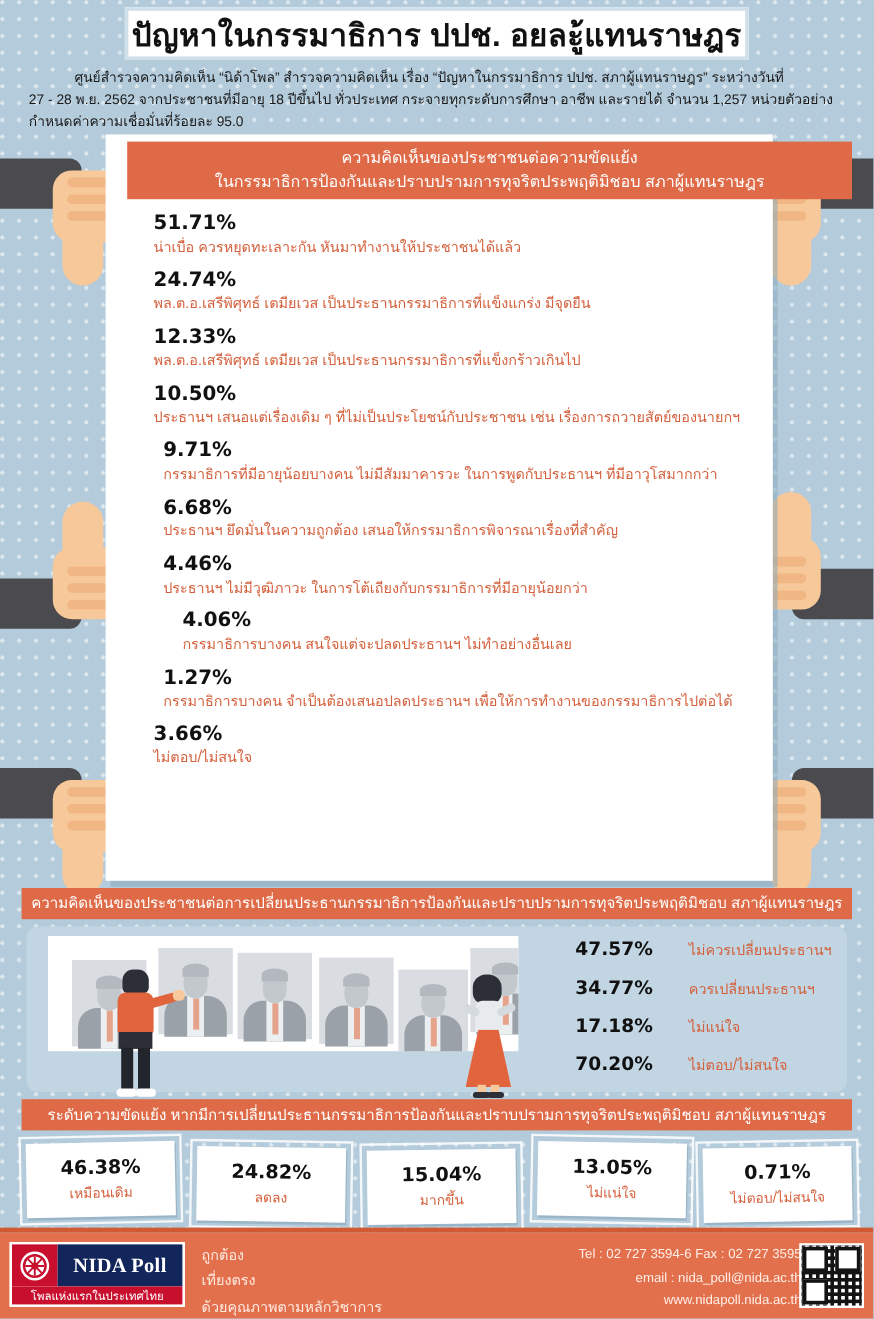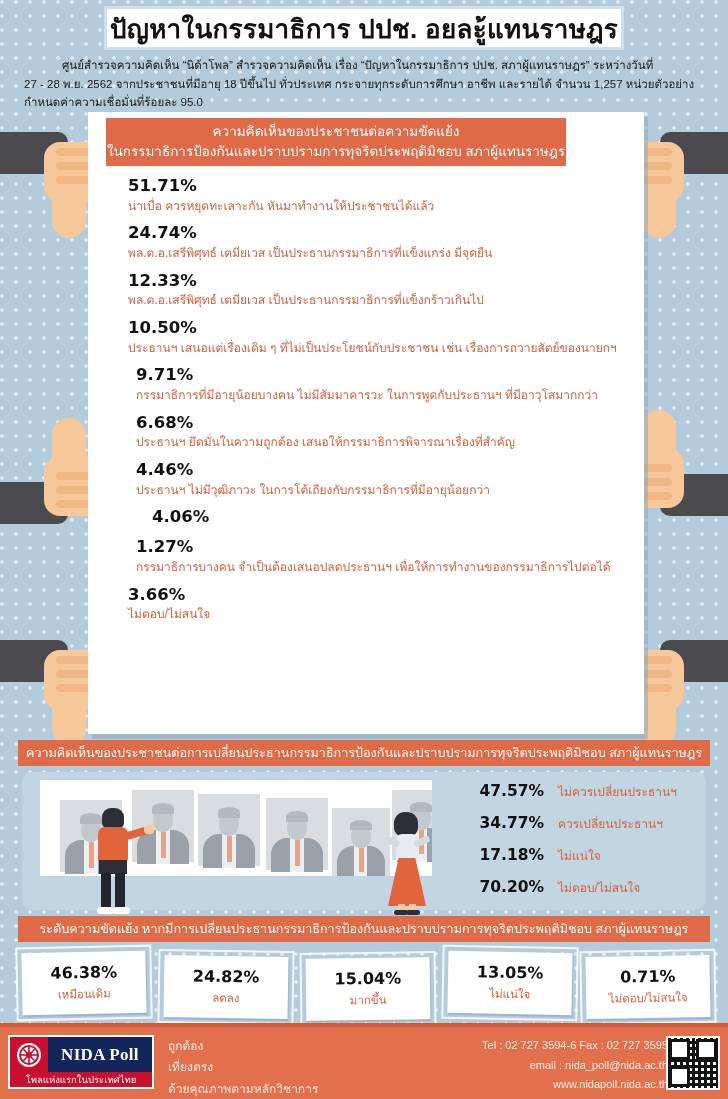--- a/index.html
+++ b/index.html
@@ -34,21 +34,21 @@
   .intro p{margin:0;}
   .intro p.first{text-indent:38px;}
 
   
   .panel-outer{
     position:absolute;left:92px;top:116px;width:548px;height:614px;
     background:#ffffff;
     box-shadow:0 0 0 4px #ffffff, 4px 5px 0 4px rgba(140,170,190,.55);
   }
   .panel-head{
-    position:absolute;left:106px;top:118px;width:460px;height:48px;
+    position:absolute;left:106px;top:118px;width:604px;height:48px;
     background:#df6a47;color:#fff;
     display:flex;flex-direction:column;align-items:center;justify-content:center;
     font-size:13.5px;line-height:1.45;text-align:center;
   }
   .list{
     position:absolute;left:128px;top:176px;width:590px;
   }
   .item{margin-bottom:9.5px;}
   .pct{
     font-size:16.5px;font-weight:bold;color:#111;line-height:1.25;
@@ -84,21 +84,21 @@
   .p-body{position:absolute;background:#9aa1a8;border-radius:16px 16px 0 0;}
   .p-shirt{position:absolute;background:#eceff1;}
   .p-tie{position:absolute;background:#e6a38b;}
 
   .res-rows{position:absolute;left:452px;top:782px;width:260px;}
   .res-row{display:flex;align-items:baseline;height:32px;}
   .res-pct{
     width:92px;text-align:right;font-size:15.5px;font-weight:bold;color:#111;
     font-family:"DejaVu Sans","Liberation Sans",sans-serif;
   }
-  .res-lab{margin-left:14px;font-size:12px;color:#d4603c;}
+  .res-lab{margin-left:30px;font-size:12px;color:#d4603c;}
 
   
   .boxes{position:absolute;left:8px;top:948px;width:712px;height:74px;}
   .box{
     position:absolute;width:124px;height:62px;background:#ffffff;
     display:flex;flex-direction:column;align-items:center;justify-content:center;
     box-shadow:1px 2px 0 rgba(130,160,180,.5);
   }
   .box .bp{font-size:16px;font-weight:bold;color:#111;font-family:"DejaVu Sans","Liberation Sans",sans-serif;}
   .box .bl{font-size:11.5px;color:#d4603c;margin-top:3px;}
@@ -232,20 +232,21 @@
     <div class="item" style="margin-left:8px;">
       <div class="pct">6.68%</div>
       <div class="desc">ประธานฯ ยึดมั่นในความถูกต้อง เสนอให้กรรมาธิการพิจารณาเรื่องที่สำคัญ</div>
     </div>
     <div class="item" style="margin-left:8px;">
       <div class="pct">4.46%</div>
       <div class="desc">ประธานฯ ไม่มีวุฒิภาวะ ในการโต้เถียงกับกรรมาธิการที่มีอายุน้อยกว่า</div>
     </div>
     <div class="item" style="margin-left:24px;">
       <div class="pct">4.06%</div>
+      <div class="desc">กรรมาธิการบางคน สนใจแต่จะปลดประธานฯ ไม่ทำอย่างอื่นเลย</div>
     </div>
     <div class="item" style="margin-left:8px;">
       <div class="pct">1.27%</div>
       <div class="desc">กรรมาธิการบางคน จำเป็นต้องเสนอปลดประธานฯ  เพื่อให้การทำงานของกรรมาธิการไปต่อได้</div>
     </div>
     <div class="item" style="margin-left:0px;">
       <div class="pct">3.66%</div>
       <div class="desc">ไม่ตอบ/ไม่สนใจ</div>
     </div>
   </div>

